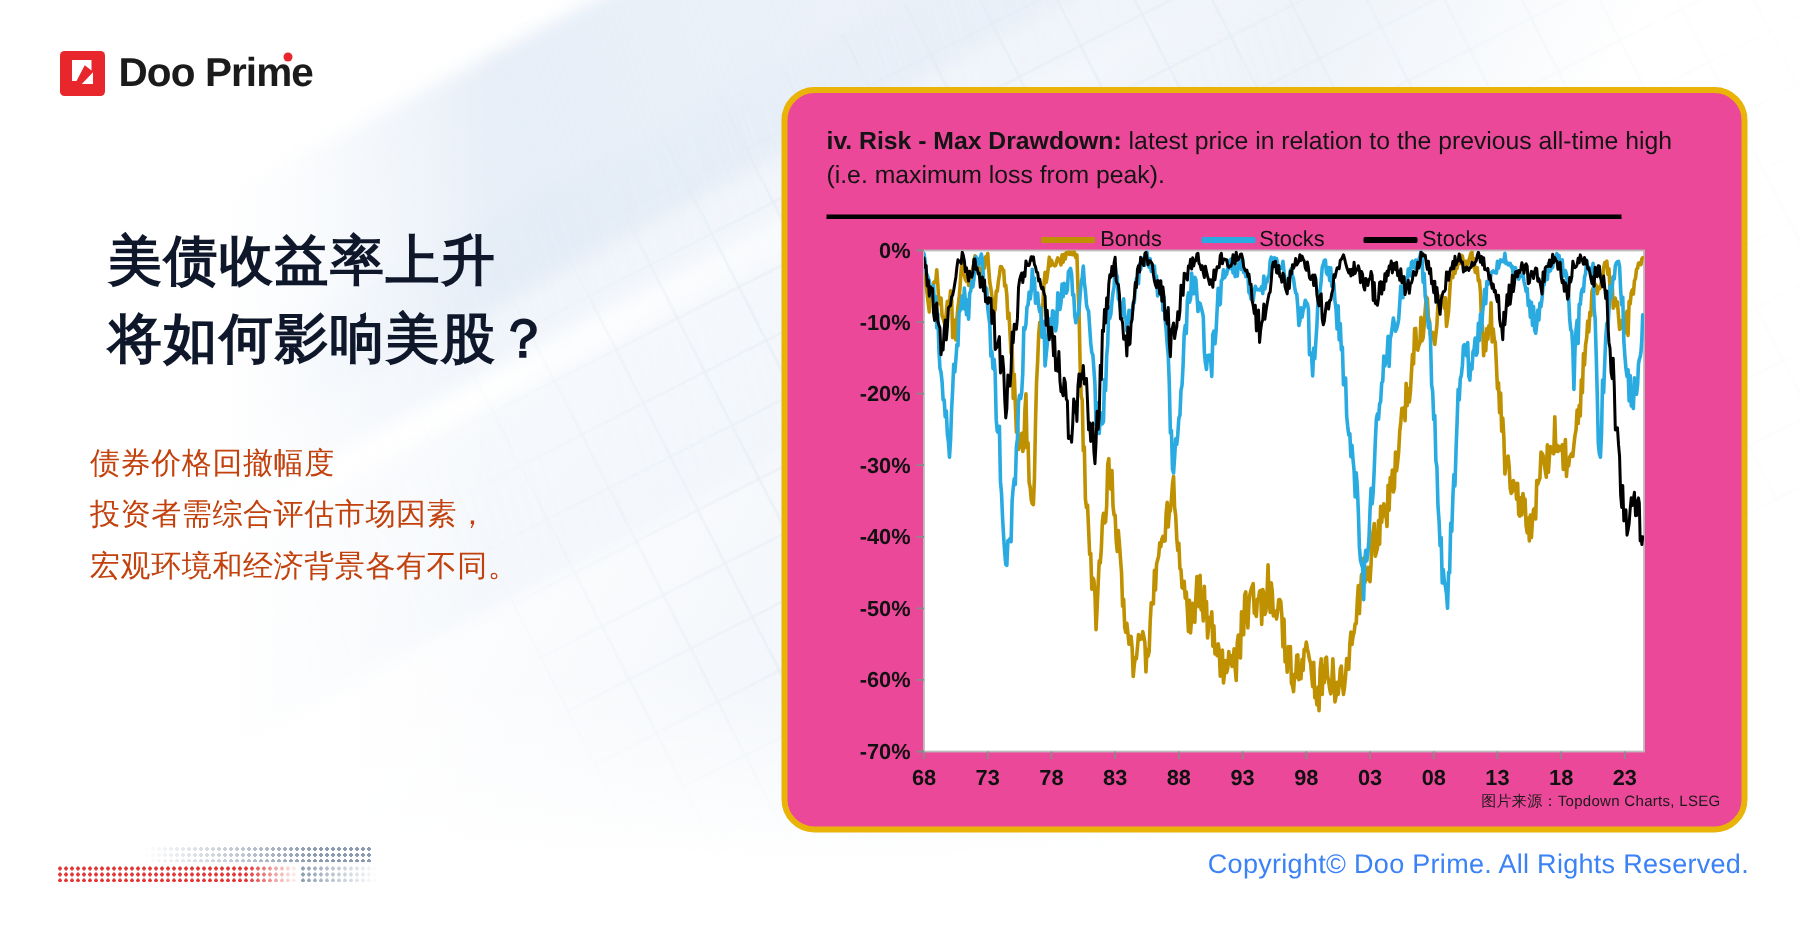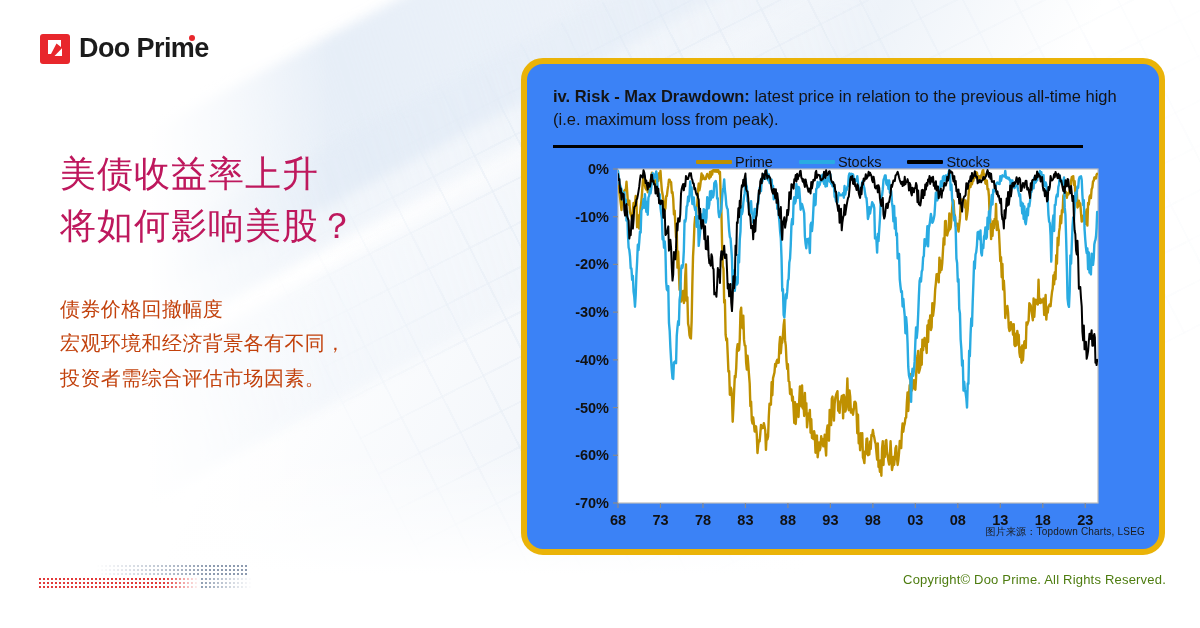--- a/index.html
+++ b/index.html
@@ -60,23 +60,23 @@
   .logo { position: absolute; left: 40px; top: 33px; display: flex; align-items: center; gap: 9px; }
   .logo-mark { width: 30px; height: 30px; position: relative; }
   .logo-text { font-size: 27px; font-weight: bold; letter-spacing: -.6px; color: #1b1b1b; position: relative; }
   .logo-text .dot {
     position: absolute; width: 6px; height: 6px; border-radius: 50%;
     background: #e8272c; left: 110px; top: 2px;
   }
 
   
   .headline {
-    position: absolute; left: 60px; top: 148px;
-    color: #be185d;
-    font-weight: normal;
+    position: absolute; left: 72px; top: 148px;
+    color: #0f172a;
+    font-weight: bold;
     font-size: 36px;
     line-height: 1.45;
     letter-spacing: 1px;
   }
   .headline div { white-space: nowrap; }
 
   
   .body-copy {
     position: absolute; left: 60px; top: 292px;
     color: #c2410c;
@@ -109,22 +109,22 @@
     background-size: 4px 4px;
     -webkit-mask-image: linear-gradient(90deg, rgba(0,0,0,1) 0%, rgba(0,0,0,0) 100%);
             mask-image: linear-gradient(90deg, rgba(0,0,0,1) 0%, rgba(0,0,0,0) 100%);
   }
 
   
   .chart-card {
     position: absolute;
     left: 521px; top: 58px;
     width: 644px; height: 497px;
-    background: #3b82f6;
-    border: 6px solid #eab308;
+    background: #ec4899;
+    border: 4px solid #eab308;
     border-radius: 22px;
   }
   .chart-title {
     position: absolute; left: 26px; top: 21px; right: 22px;
     font-size: 16.5px; line-height: 1.42; color: #141414;
   }
   .chart-title b { font-weight: bold; }
   .title-rule {
     position: absolute; left: 26px; top: 81px; width: 530px; height: 3px; background: #000;
   }
@@ -140,21 +140,21 @@
   .plot-wrap { position: absolute; left: 0; top: 0; width: 584px; height: 497px; }
   .plot-svg { position: absolute; left: 0; top: 0; }
 
   .src-note {
     position: absolute; right: 14px; bottom: 10px;
     font-size: 10px; color: #1a1a1a; letter-spacing: .2px;
   }
 
   .copyright {
     position: absolute; right: 34px; bottom: 41px;
-    font-size: 13px; color: #4d7c0f; letter-spacing: .2px;
+    font-size: 18px; color: #3b82f6; letter-spacing: .2px;
   }
 </style>
 </head>
 <body>
 
 <div id="stage">
 
   <div class="bg-base"></div>
   <div class="bg-hex"></div>
   <div class="bg-streak s1"></div>
@@ -177,41 +177,41 @@
     </span>
   </div>
 
   <div class="headline">
     <div>美债收益率上升</div>
     <div>将如何影响美股？</div>
   </div>
 
   <div class="body-copy">
     <div>债券价格回撤幅度</div>
-    <div>宏观环境和经济背景各有不同，</div>
-    <div>投资者需综合评估市场因素。</div>
+    <div>投资者需综合评估市场因素，</div>
+    <div>宏观环境和经济背景各有不同。</div>
   </div>
 
   <div class="deco">
     <div class="deco-row deco-gray"></div>
     <div class="deco-row deco-red"></div>
     <div class="deco-row deco-gray2"></div>
   </div>
 
   <div class="chart-card">
 
     <div class="chart-title">
       <b>iv. Risk - Max Drawdown:</b><span> latest price in relation to the previous all-time high (i.e. maximum loss from peak).</span>
     </div>
     <div class="title-rule"></div>
 
     <div class="legend">
       <span class="legend-item">
         <i class="legend-swatch" id="sw0" style="background: rgb(191, 144, 0);"></i>
-        <span>Prime</span>
+        <span>Bonds</span>
       </span>
       <span class="legend-item">
         <i class="legend-swatch" id="sw1" style="background: rgb(41, 171, 226);"></i>
         <span>Stocks</span>
       </span>
       <span class="legend-item">
         <i class="legend-swatch" id="sw2" style="background: rgb(0, 0, 0);"></i>
         <span>Stocks</span>
       </span>
     </div>

